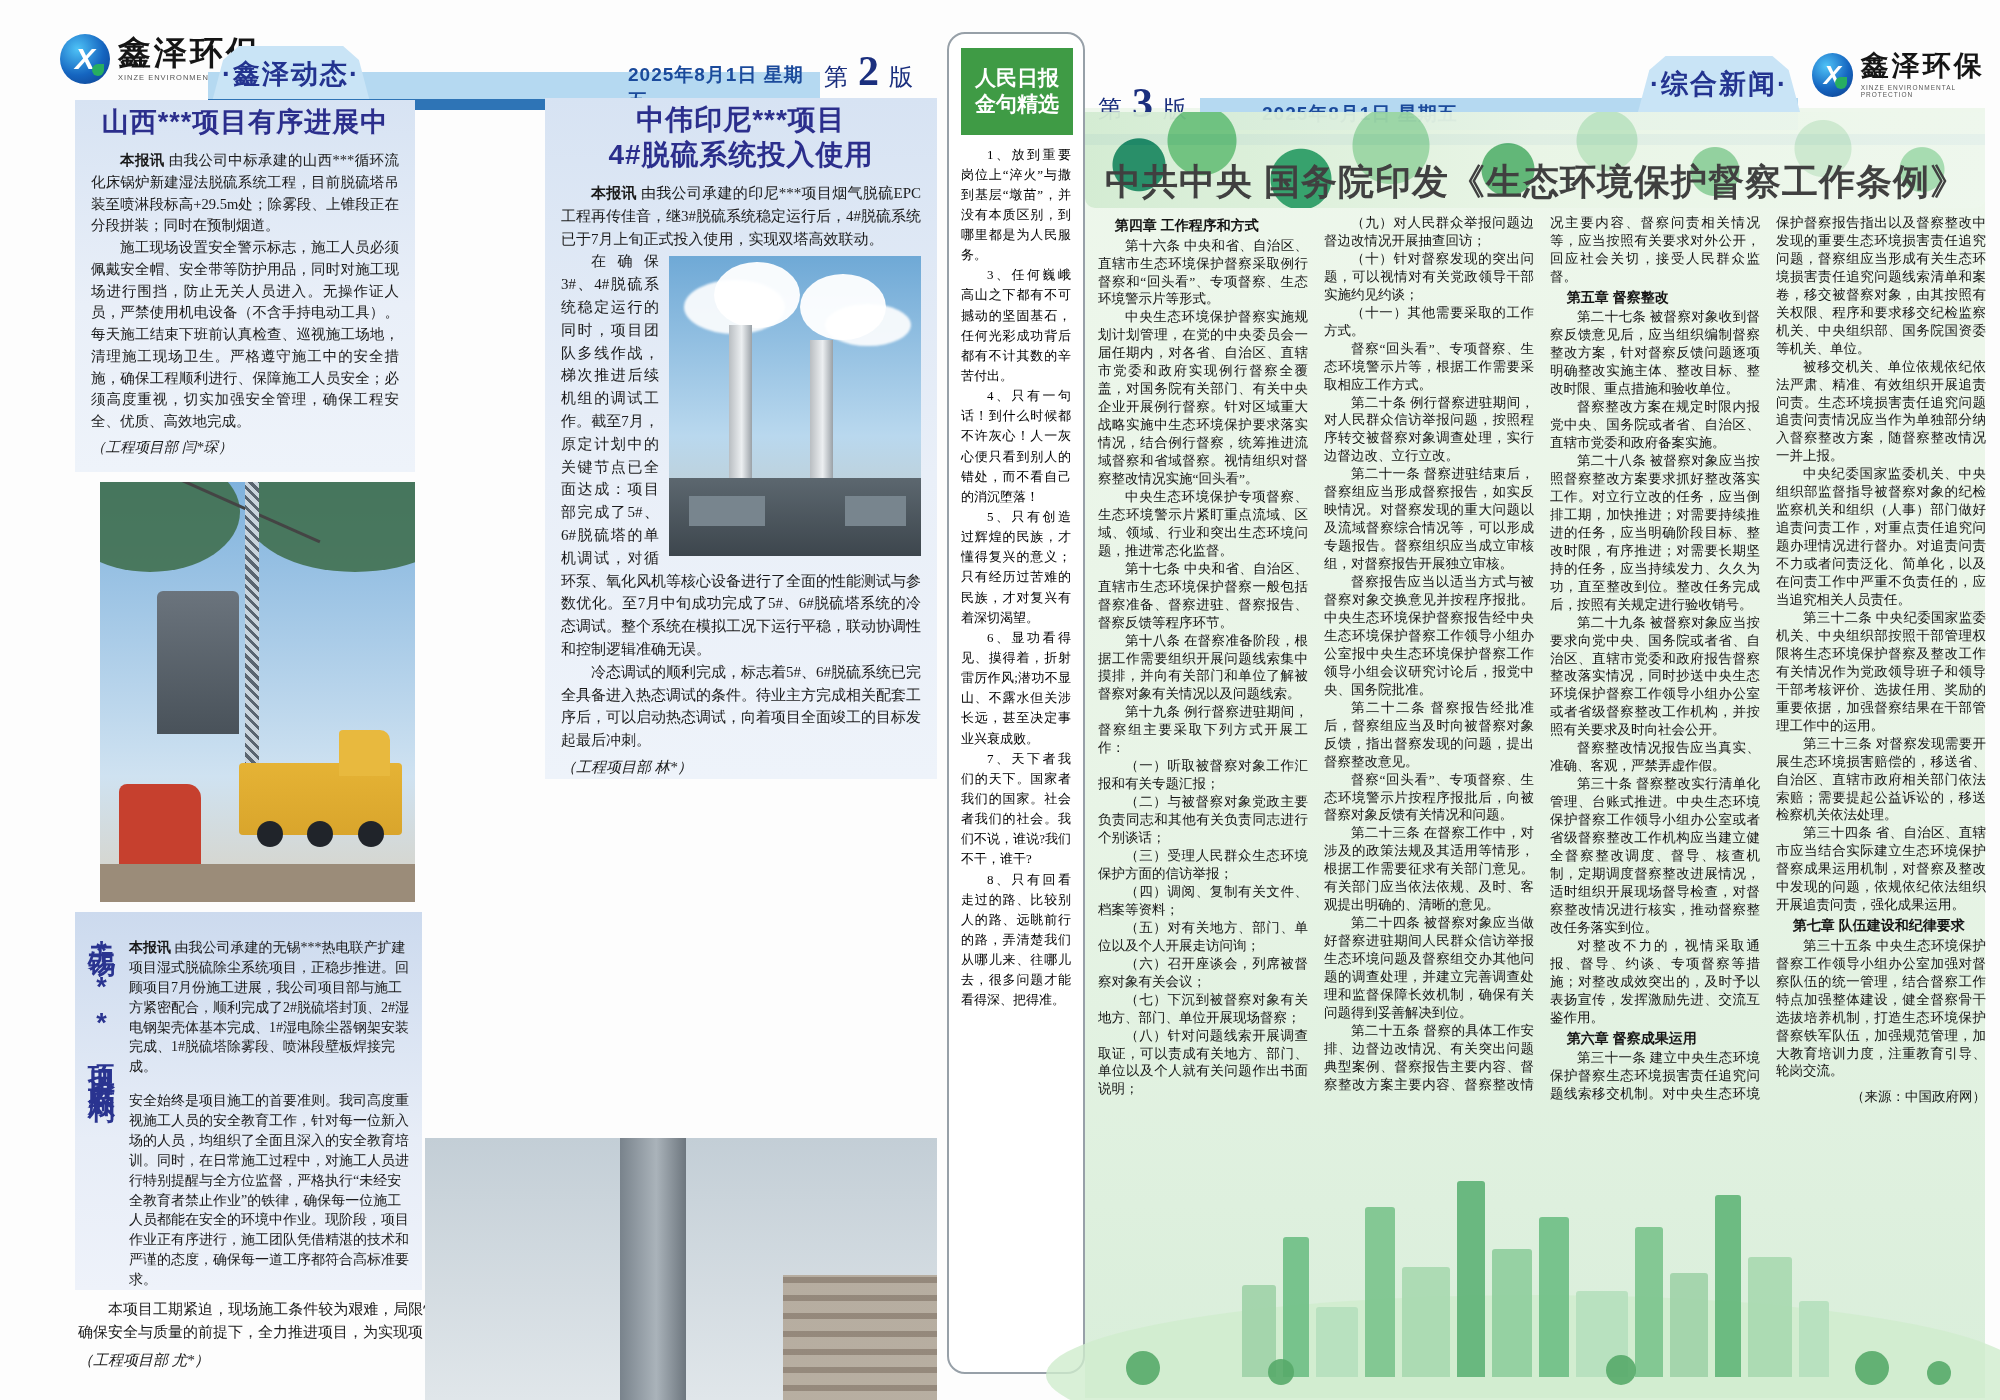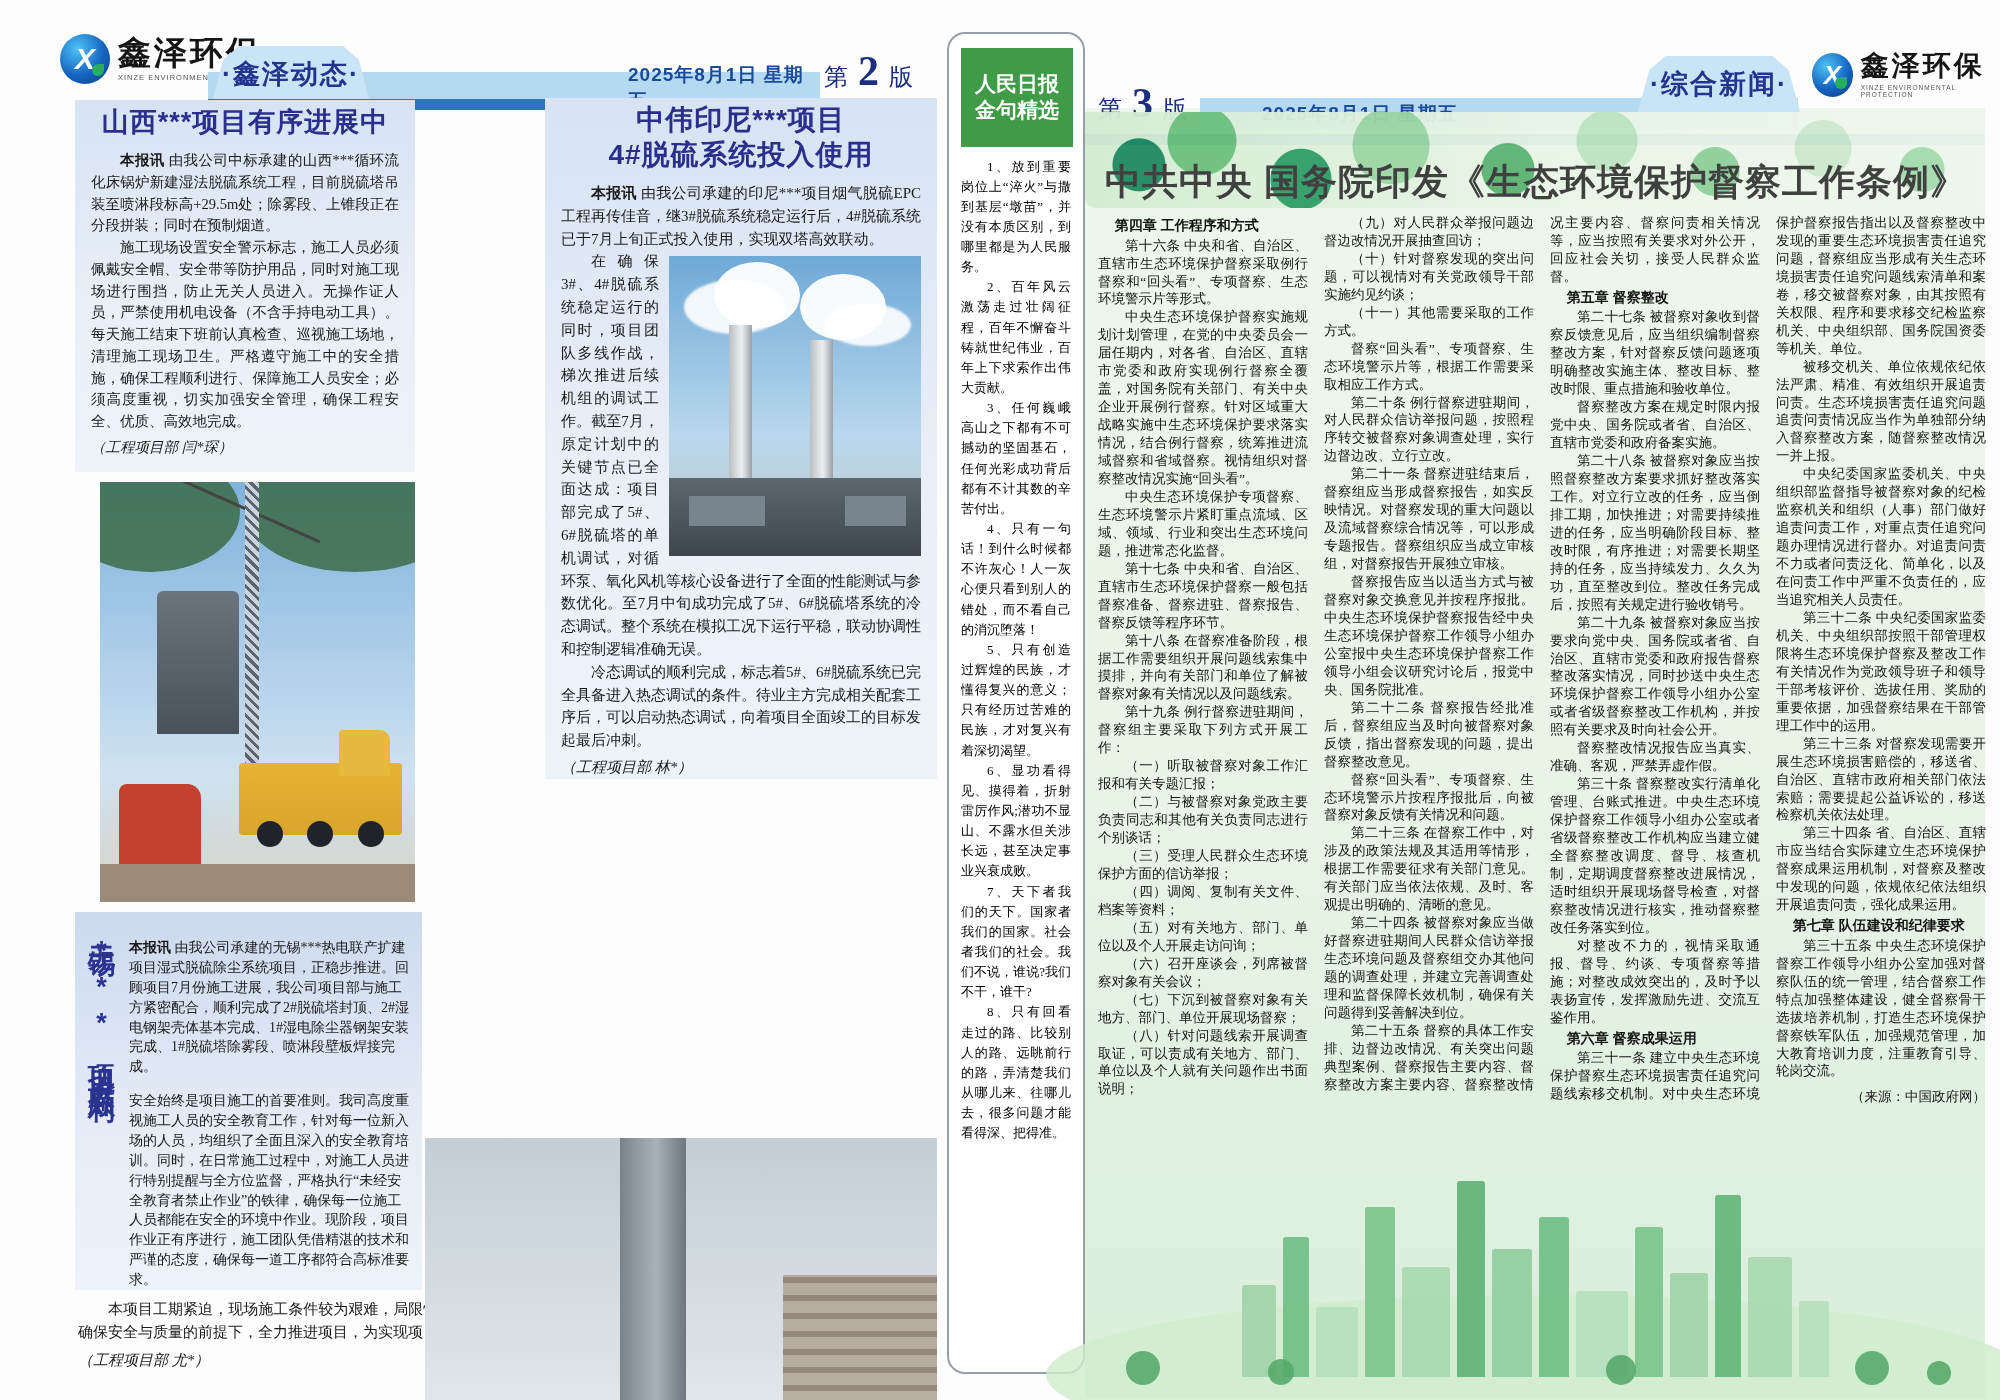--- a/index.html
+++ b/index.html
@@ -69,21 +69,21 @@
   .plantbase{left:0;bottom:0;width:100%;height:26%;background:linear-gradient(180deg,#5c676f,#3d464d);}
   .plantbar{bottom:10%;height:10%;background:#78858e;}
 
   .sky3{inset:0;background:linear-gradient(180deg,#c3ced6 0%,#e6ebee 55%,#d9d5cb 100%);}
   .bigchimney{left:38%;top:0;width:13%;height:66%;background:linear-gradient(90deg,#79838c,#aab3ba 55%,#6d767e);}
   .steel{right:0;top:24%;width:30%;height:58%;background:repeating-linear-gradient(0deg,#8d7f70 0 6px,#b3a899 6px 18px);opacity:.9;}
 
   
   .qcard{border:2px solid #97a0a8;border-radius:18px;background:#ffffff;box-sizing:border-box;padding:12px 12px;}
   .qbadge{width:112px;margin:2px auto 10px auto;background:#3f9b45;color:#fff;text-align:center;
-    font-family:"Liberation Sans",sans-serif;font-weight:bold;font-size:21px;line-height:1.25;padding:23px 0;}
+    font-family:"Liberation Sans",sans-serif;font-weight:bold;font-size:21px;line-height:1.25;padding:17px 0;}
   .qcard p{margin:0;text-indent:2em;text-align:justify;font-size:13px;line-height:1.55;color:#000000;}
 
   
   .rp-bg{background:linear-gradient(180deg,#eef7ec 0%,#e8f4e6 55%,#d9eeda 100%);}
   .banner{background:
     radial-gradient(circle at 6% 55%, #1f8a63 0 26px, rgba(31,138,99,0) 27px),
     radial-gradient(circle at 13% 30%, #6cc17c 0 34px, rgba(108,193,124,0) 35px),
     radial-gradient(circle at 24% 70%, #2e9e67 0 30px, rgba(46,158,103,0) 31px),
     radial-gradient(circle at 34% 35%, #9bd6a4 0 38px, rgba(155,214,164,0) 39px),
     radial-gradient(circle at 47% 60%, #5bb472 0 26px, rgba(91,180,114,0) 27px),
@@ -201,21 +201,20 @@
     <div class="steel"></div>
 
   </div>
 
   <div class="abs qcard" style="left:947px;top:32px;width:138px;height:1342px;">
     <div class="qbadge">
       <div>人民日报</div>
       <div>金句精选</div>
     </div>
     <p>1、放到重要岗位上“淬火”与撒到基层“墩苗”，并没有本质区别，到哪里都是为人民服务。</p>
-    <p>2、百年风云激荡走过壮阔征程，百年不懈奋斗铸就世纪伟业，百年上下求索作出伟大贡献。</p>
     <p>3、任何巍峨高山之下都有不可撼动的坚固基石，任何光彩成功背后都有不计其数的辛苦付出。</p>
     <p>4、只有一句话！到什么时候都不许灰心！人一灰心便只看到别人的错处，而不看自己的消沉堕落！</p>
     <p>5、只有创造过辉煌的民族，才懂得复兴的意义；只有经历过苦难的民族，才对复兴有着深切渴望。</p>
     <p>6、显功看得见、摸得着，折射雷厉作风;潜功不显山、不露水但关涉长远，甚至决定事业兴衰成败。</p>
     <p>7、天下者我们的天下。国家者我们的国家。社会者我们的社会。我们不说，谁说?我们不干，谁干?</p>
     <p>8、只有回看走过的路、比较别人的路、远眺前行的路，弄清楚我们从哪儿来、往哪儿去，很多问题才能看得深、把得准。</p>
   </div>
 
   <div class="abs rp-bg" style="left:1085px;top:108px;width:900px;height:1290px;"></div>
 

